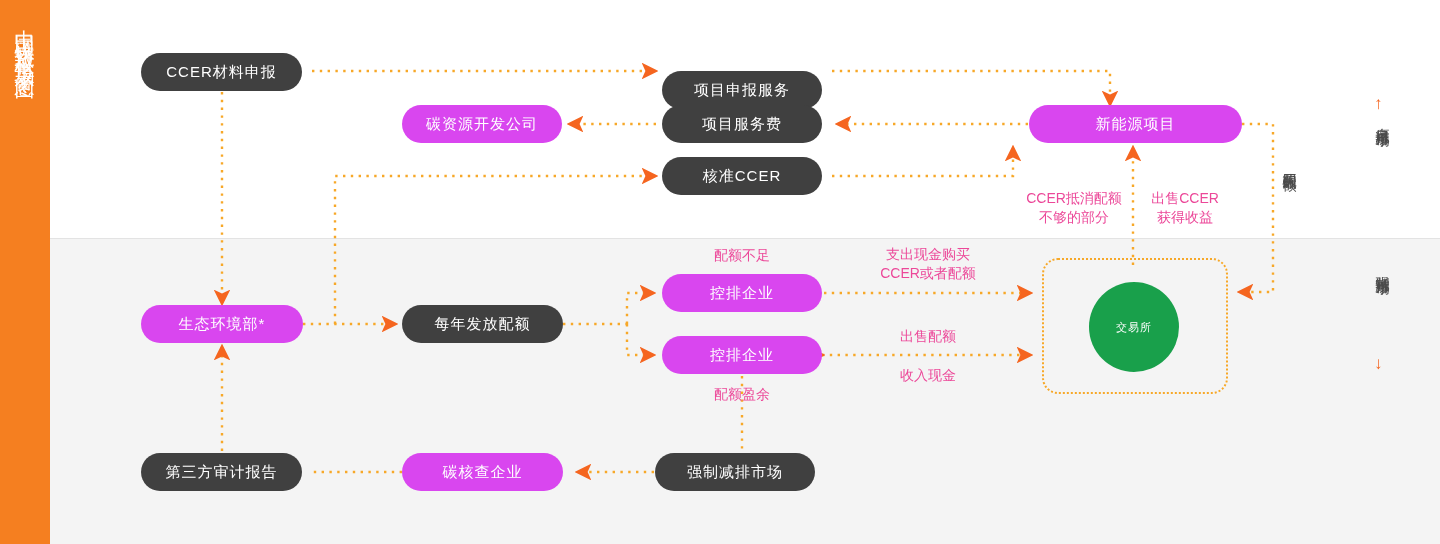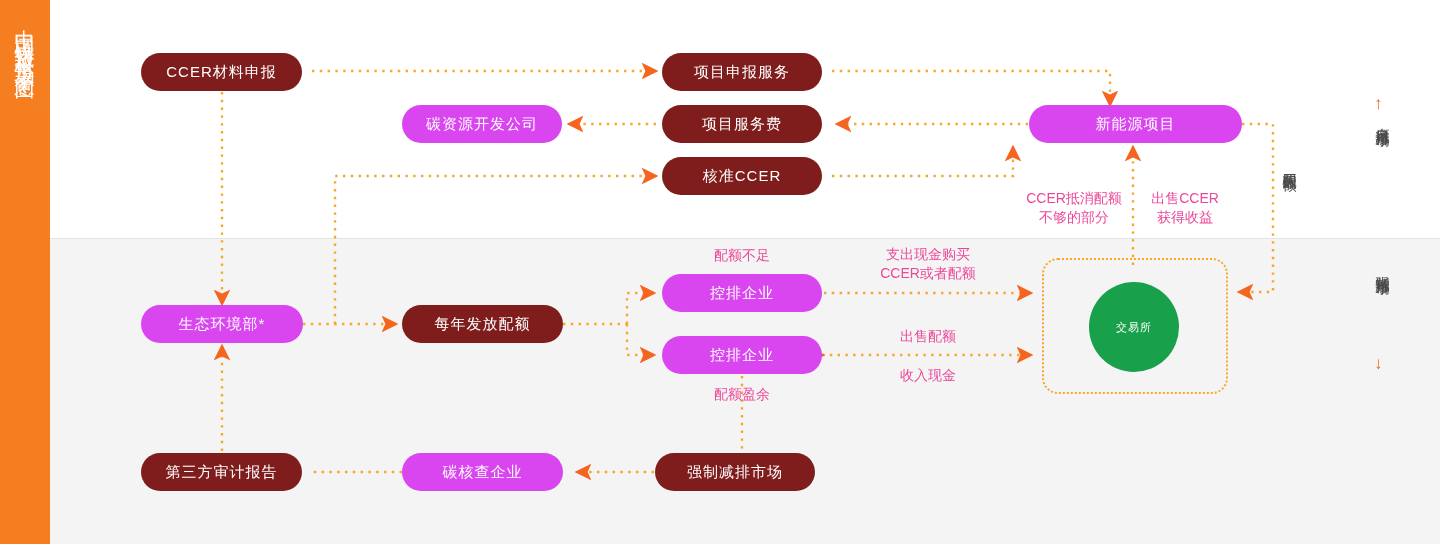--- a/index.html
+++ b/index.html
@@ -40,21 +40,21 @@
   .pill{
     position:absolute;
     border-radius:22px;
     color:#ffffff;
     font-size:15px;
     display:flex;align-items:center;justify-content:center;
     letter-spacing:1px;
     box-sizing:border-box;
     white-space:nowrap;
   }
-  .pill.orange{background:#7f1d1d;}
+  .pill.orange{background:#404040;}
   .pill.green{background:#d946ef;}
 
   .circle-node{
     position:absolute;
     border-radius:50%;
     background:#19A04B;
     color:#fff;
     font-size:11px;
     display:flex;align-items:center;justify-content:center;
     letter-spacing:1px;
@@ -148,21 +148,21 @@
   <div class="dash-box" style="left:1042px;top:258px;width:186px;height:136px;"></div>
 
   <div class="pill orange" style="left:141px;top:53px;width:161px;height:38px;">
     <span>CCER材料申报</span>
   </div>
 
   <div class="pill green" style="left:402px;top:105px;width:160px;height:38px;">
     <span>碳资源开发公司</span>
   </div>
 
-  <div class="pill orange" style="left:662px;top:53px;width:160px;height:38px;">
+  <div class="pill orange" style="left:662px;top:71px;width:160px;height:38px;">
     <span>项目申报服务</span>
   </div>
 
   <div class="pill orange" style="left:662px;top:105px;width:160px;height:38px;">
     <span>项目服务费</span>
   </div>
 
   <div class="pill orange" style="left:662px;top:157px;width:160px;height:38px;">
     <span>核准CCER</span>
   </div>

